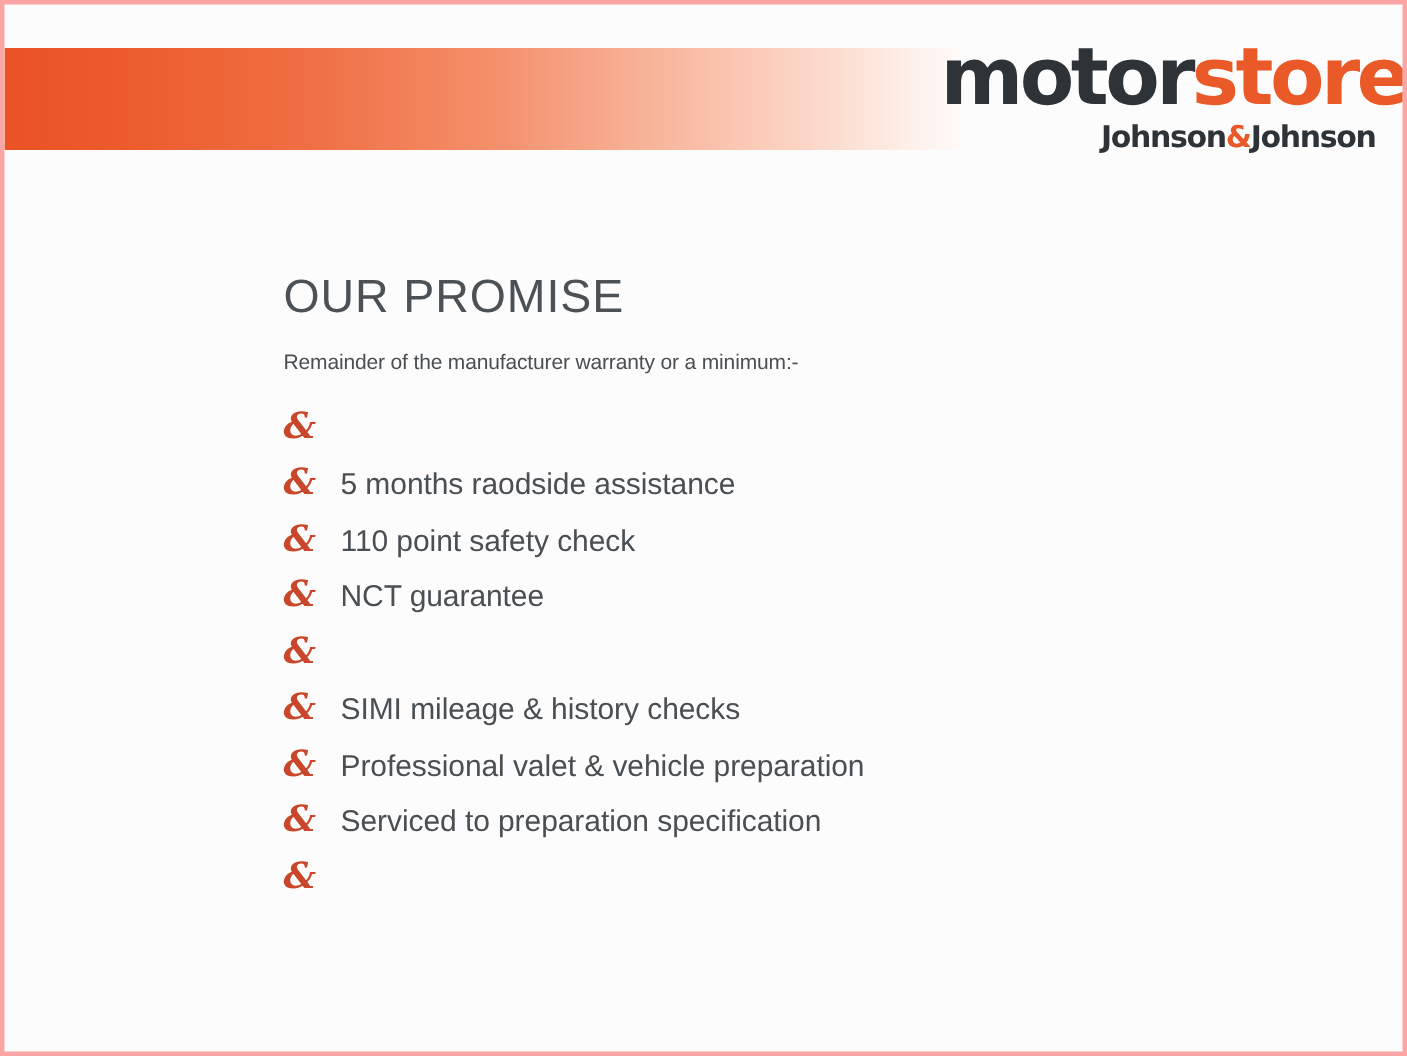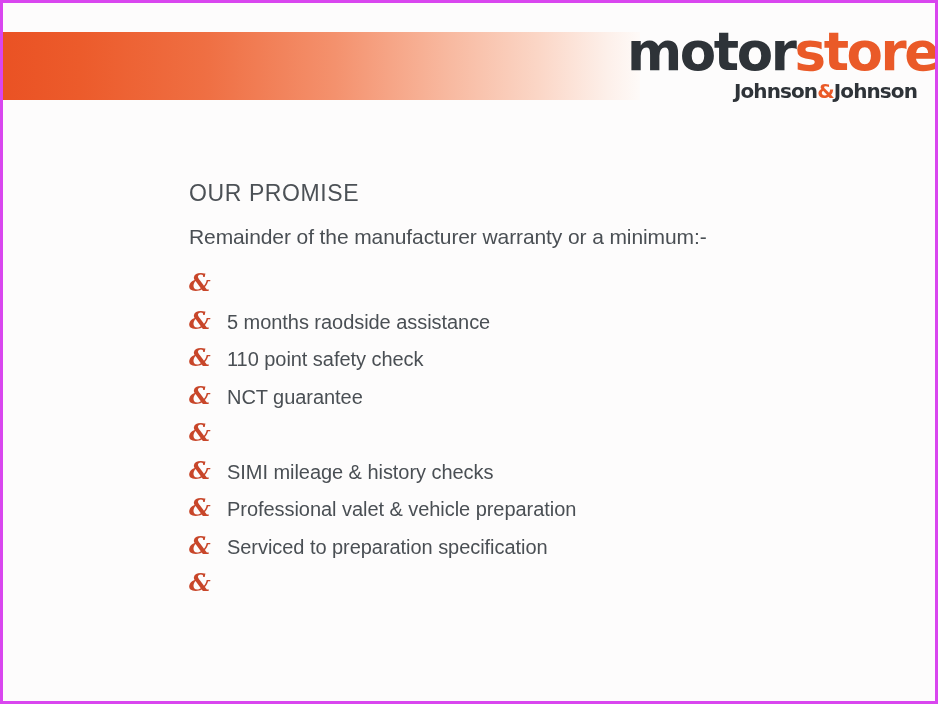--- a/index.html
+++ b/index.html
@@ -10,21 +10,21 @@
   body {
     font-family: "Liberation Sans", sans-serif;
   }
 
   .slide {
     position: relative;
     width: 938px;
     height: 704px;
     background: #fdfcfc;
     box-sizing: border-box;
-    border: 3px solid #d946ef;
+    border: 3px solid #fca5a5;
     overflow: hidden;
   }
 
   
   .header-band {
     position: absolute;
     left: 0;
     top: 29px;
     width: 637px;
     height: 68px;
@@ -72,30 +72,30 @@
 
   
   .content {
     position: absolute;
     left: 186px;
     top: 178px;
     width: 700px;
   }
 
   .page-title {
-    font-size: 23px;
+    font-size: 31px;
     font-weight: normal;
     color: #4c5156;
     letter-spacing: 0.6px;
     margin: 0 0 18px 0;
     line-height: 1.1;
   }
 
   .subtitle {
-    font-size: 21px;
+    font-size: 14px;
     color: #4a4f54;
     letter-spacing: -0.1px;
     margin: 0 0 22px 0;
     line-height: 1.2;
   }
 
   .promise-list {
     list-style: none;
     margin: 0;
     padding: 0;

